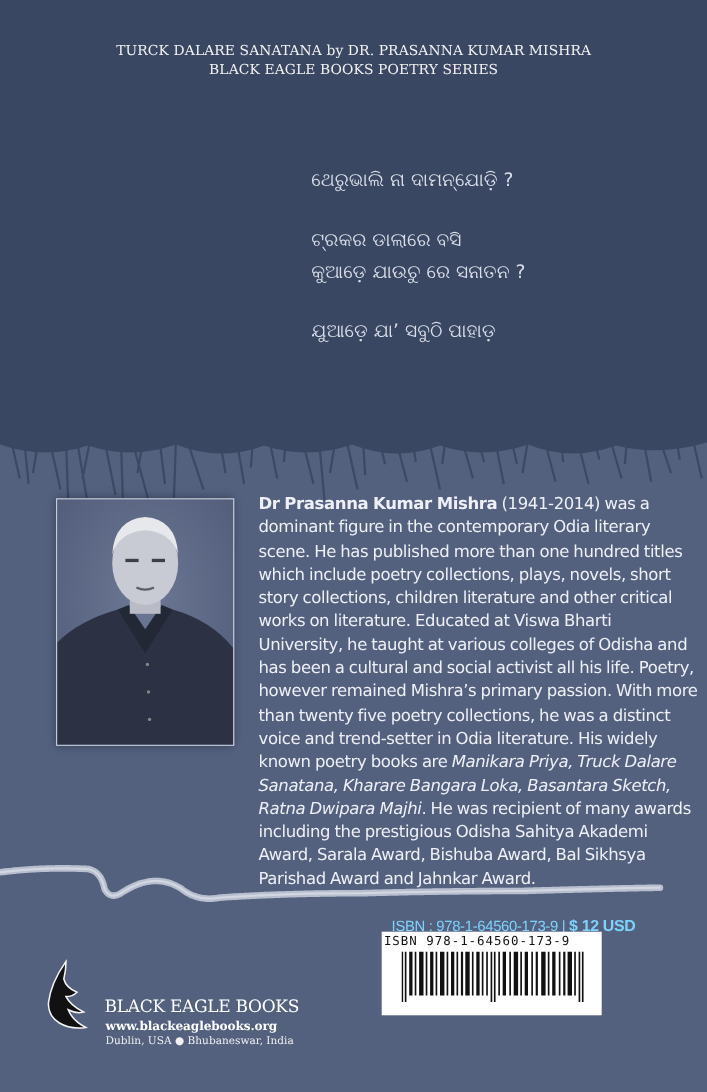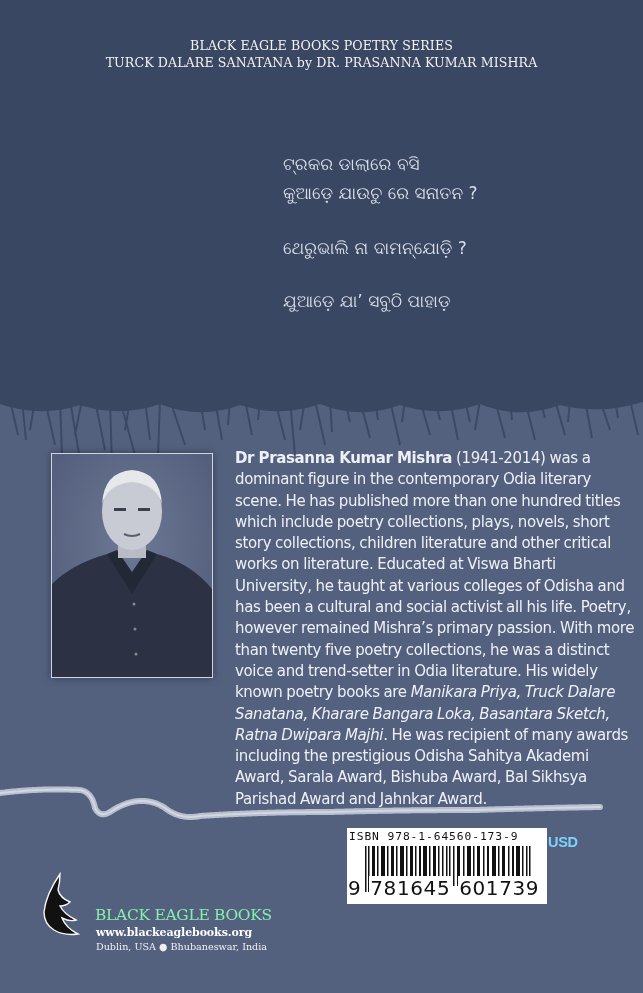--- a/index.html
+++ b/index.html
@@ -39,39 +39,39 @@
   }
   .bio b { font-weight: bold; }
   .bio i { font-style: italic; }
   .chalk { position: absolute; left: 0; top: 730px; width: 643px; height: 90px; }
   .isbn-line {
     position: absolute; left: 356px; top: 834px; color: #7dd3fc;
     font-family: "Liberation Sans", sans-serif; font-size: 13.5px; letter-spacing: -0.3px;
   }
   .isbn-line .price { font-weight: bold; font-size: 14.5px; }
   .barcode-box {
-    position: absolute; left: 347px; top: 828px; width: 200px; height: 76px;
+    position: absolute; left: 347px; top: 847px; width: 200px; height: 76px;
     background: #ffffff;
   }
   .barcode-top {
     position: absolute; left: 2px; top: 2px; font-family: "DejaVu Sans Mono", monospace;
     font-size: 11.3px; color: #111; letter-spacing: 0.9px; white-space: nowrap;
   }
   .barcode-bars { position: absolute; left: 18px; top: 18px; width: 168px; height: 46px; }
   .barcode-digits {
     position: absolute; left: 0; top: 48px; font-family: "DejaVu Sans", sans-serif;
     font-size: 20px; color: #111; white-space: nowrap; letter-spacing: 0.6px;
     background: transparent;
   }
   .barcode-digits span { background: #fff; padding: 0 1px; }
   .publisher { position: absolute; left: 38px; top: 868px; width: 240px; height: 90px; }
   .eagle { position: absolute; left: 2px; top: 4px; width: 40px; height: 66px; }
   .pub-name {
     position: absolute; left: 57px; top: 38px; font-family: "DejaVu Serif", serif;
-    color: #86efac; font-size: 15.5px; letter-spacing: -0.3px; white-space: nowrap;
+    color: #ffffff; font-size: 15.5px; letter-spacing: -0.3px; white-space: nowrap;
   }
   .pub-url {
     position: absolute; left: 58px; top: 58px; font-family: "DejaVu Serif", serif;
     color: #ffffff; font-size: 11px; font-weight: bold; white-space: nowrap; letter-spacing: -0.1px;
   }
   .pub-loc {
     position: absolute; left: 58px; top: 73px; font-family: "DejaVu Serif", serif;
     color: #f0f0f0; font-size: 9.6px; white-space: nowrap;
   }
 </style>
@@ -83,31 +83,31 @@
 <svg class="grass" viewBox="0 0 643 110" preserveAspectRatio="none">
   <g stroke="#3a4762" stroke-width="2" fill="none" opacity="0.9">
     <path d="M10 40 L18 75 M22 40 L26 80 M35 40 L30 70 M45 40 L55 85 M60 40 L62 95 M70 40 L80 100 M82 40 L75 75 M95 40 L105 90 M110 40 L112 105 M120 40 L135 95 M130 40 L125 70 M145 40 L150 80 M160 40 L158 95 M170 40 L185 85"></path>
     <path d="M200 40 L205 70 M215 40 L222 80 M230 40 L228 65 M245 40 L252 75 M260 40 L258 60 M275 40 L285 80 M290 40 L295 95 M305 40 L300 70 M315 40 L325 85 M330 40 L332 72 M345 40 L350 62 M360 40 L370 78 M375 40 L378 60"></path>
     <path d="M390 40 L400 85 M405 40 L402 62 M420 40 L430 75 M435 40 L440 60 M450 40 L458 80 M465 40 L470 62 M480 40 L475 70 M495 40 L505 78 M510 40 L512 60 M525 40 L535 80 M540 40 L545 58 M555 40 L565 75 M570 40 L568 62 M585 40 L592 78 M600 40 L610 70 M615 40 L618 58 M630 40 L638 75"></path>
   </g>
   <path d="M0 0 H643 V42 Q600 55 560 45 Q520 60 480 44 Q440 58 400 45 Q360 60 320 44 Q280 58 240 45 Q200 60 160 44 Q120 58 80 45 Q40 58 0 44 Z" fill="#3a4762"></path>
 </svg>
 
 <div class="series-header">
+  <div>TURCK DALARE SANATANA by DR. PRASANNA KUMAR MISHRA</div>
   <div>BLACK EAGLE BOOKS POETRY SERIES</div>
-  <div>TURCK DALARE SANATANA by DR. PRASANNA KUMAR MISHRA</div>
 </div>
 
 <div class="poem">
+  <div class="stanza">
+    <div>ଥେରୁଭାଲି ନା ଦାମନ୍‌ଯୋଡ଼ି ?</div>
+  </div>
   <div class="stanza">
     <div>ଟ୍ରକର ଡାଲାରେ ବସି</div>
     <div>କୁଆଡ଼େ ଯାଉଚୁ ରେ ସନାତନ ?</div>
-  </div>
-  <div class="stanza">
-    <div>ଥେରୁଭାଲି ନା ଦାମନ୍‌ଯୋଡ଼ି ?</div>
   </div>
   <div class="stanza">
     <div>ଯୁଆଡ଼େ ଯା’ ସବୁଠି ପାହାଡ଼</div>
   </div>
 </div>
 
 <div class="photo-frame" title="Portrait of Dr Prasanna Kumar Mishra">
   <svg width="160" height="223" viewBox="0 0 160 223">
     <defs>
       <radialGradient id="bgG" cx="50%" cy="40%" r="70%">
@@ -179,25 +179,20 @@
         <rect x="133" y="0" width="1.5" height="40"></rect>
       <rect x="137" y="0" width="3" height="40"></rect>
         <rect x="143" y="0" width="1.5" height="40"></rect>
       <rect x="147" y="0" width="2" height="40"></rect>
         <rect x="151" y="0" width="4" height="40"></rect>
       <rect x="157" y="0" width="1.5" height="40"></rect>
         <rect x="161" y="0" width="1.5" height="46"></rect>
       <rect x="164" y="0" width="1.5" height="46"></rect>
     </g>
   </svg>
-  <div class="barcode-digits">
-    <span>9</span>
-    <span>781645</span>
-    <span>601739</span>
-  </div>
 </div>
 
 <div class="publisher">
   <svg class="eagle" viewBox="0 0 40 66">
     <path d="M20 2 Q6 22 4 40 Q4 52 14 58 Q24 64 38 62 Q26 56 22 46 Q30 50 36 48 Q24 42 20 34 Q26 34 30 30 Q20 26 18 18 Q20 10 20 2 Z" fill="#111" stroke="#f4f4f4" stroke-width="1.4"></path>
   </svg>
   <div class="pub-name">BLACK EAGLE BOOKS</div>
   <div class="pub-url">www.blackeaglebooks.org</div>
   <div class="pub-loc">
     <span>Dublin, USA</span>

